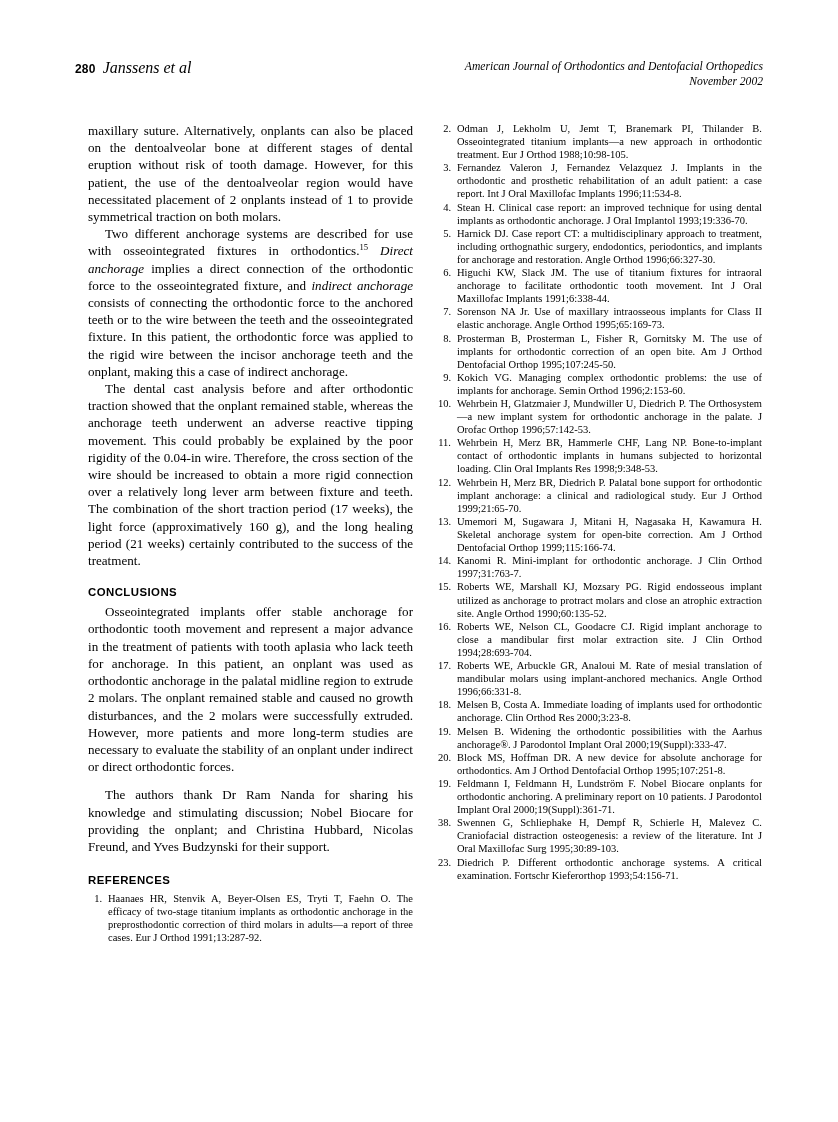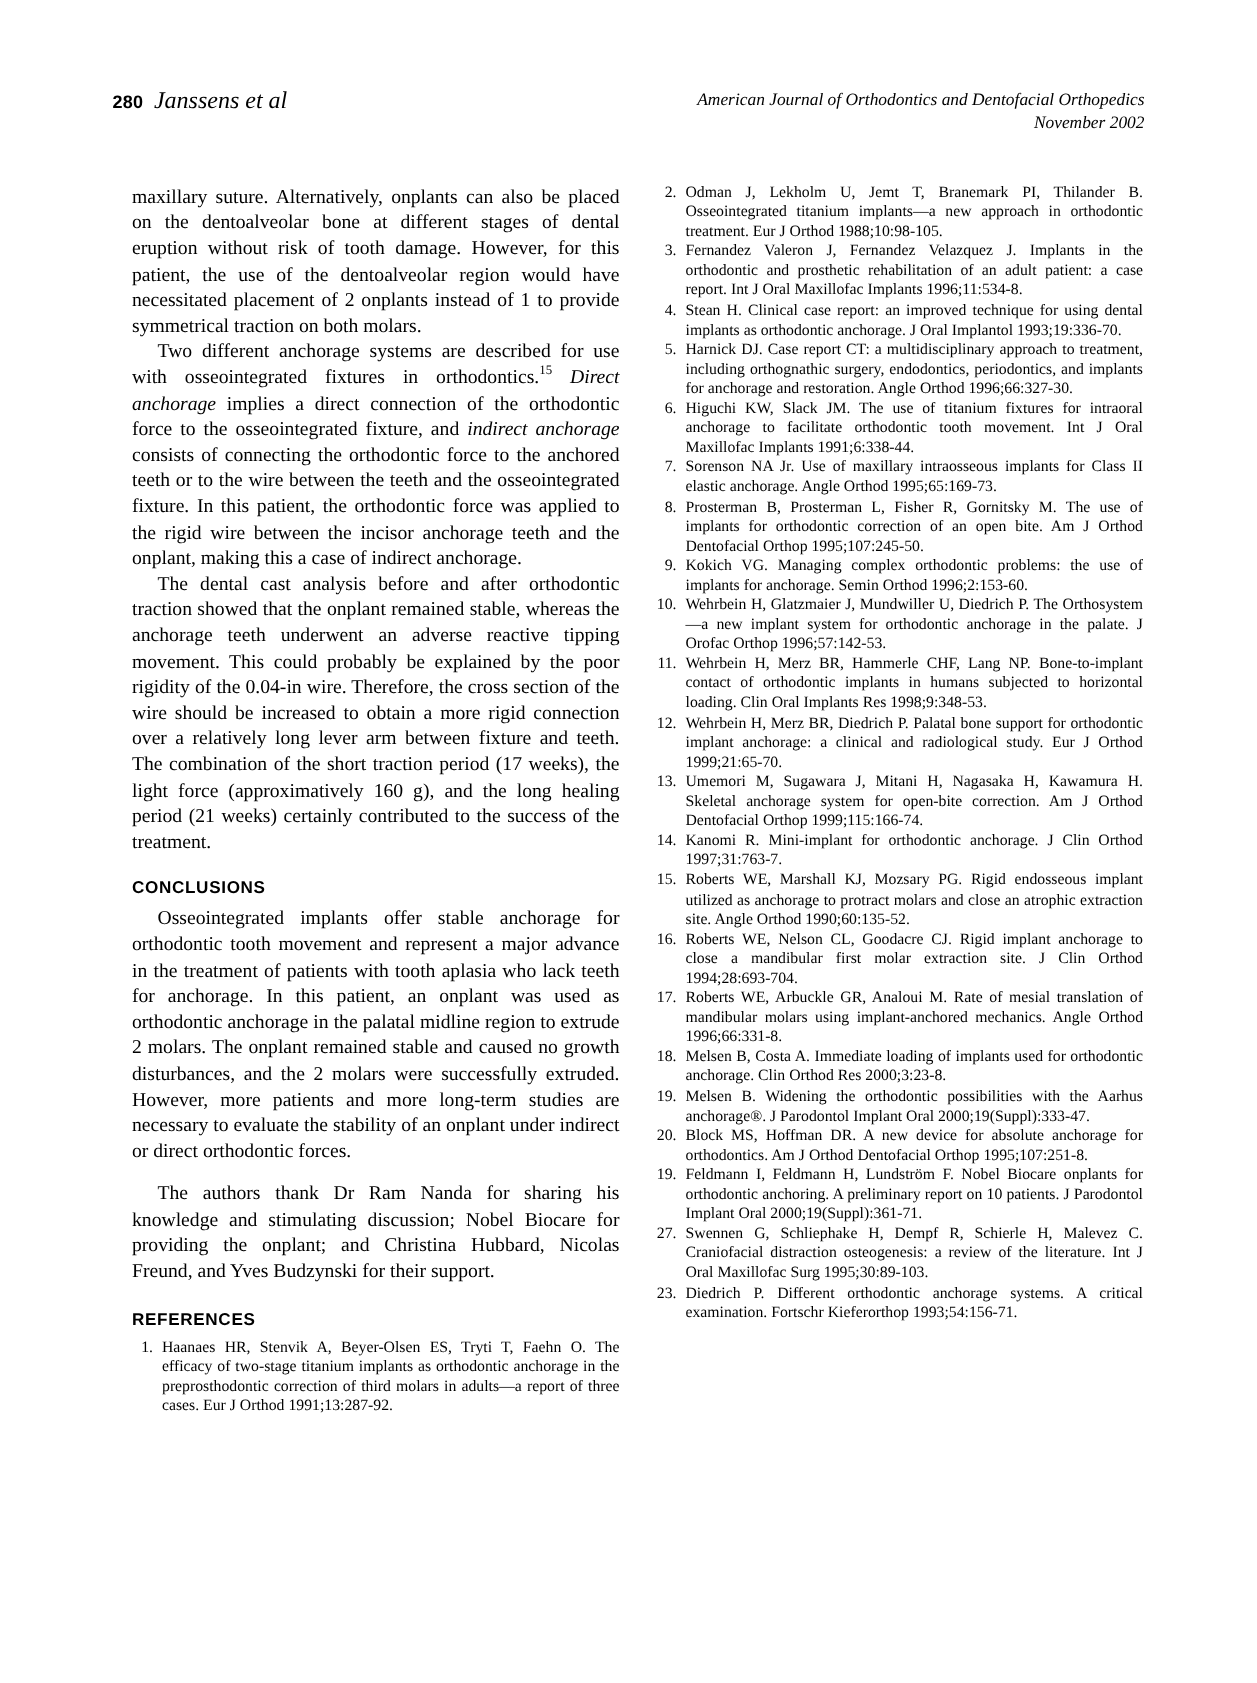--- a/index.html
+++ b/index.html
@@ -255,21 +255,21 @@
       </li>
       <li>
         <span class="ref-num">20.</span>
         <span class="ref-text">Block MS, Hoffman DR. A new device for absolute anchorage for orthodontics. Am J Orthod Dentofacial Orthop 1995;107:251-8.</span>
       </li>
       <li>
         <span class="ref-num">19.</span>
         <span class="ref-text">Feldmann I, Feldmann H, Lundström F. Nobel Biocare onplants for orthodontic anchoring. A preliminary report on 10 patients. J Parodontol Implant Oral 2000;19(Suppl):361-71.</span>
       </li>
       <li>
-        <span class="ref-num">27.</span>
+        <span class="ref-num">38.</span>
         <span class="ref-text">Swennen G, Schliephake H, Dempf R, Schierle H, Malevez C. Craniofacial distraction osteogenesis: a review of the literature. Int J Oral Maxillofac Surg 1995;30:89-103.</span>
       </li>
       <li>
         <span class="ref-num">23.</span>
         <span class="ref-text">Diedrich P. Different orthodontic anchorage systems. A critical examination. Fortschr Kieferorthop 1993;54:156-71.</span>
       </li>
     </ol>
   </div>
 
 </div>

